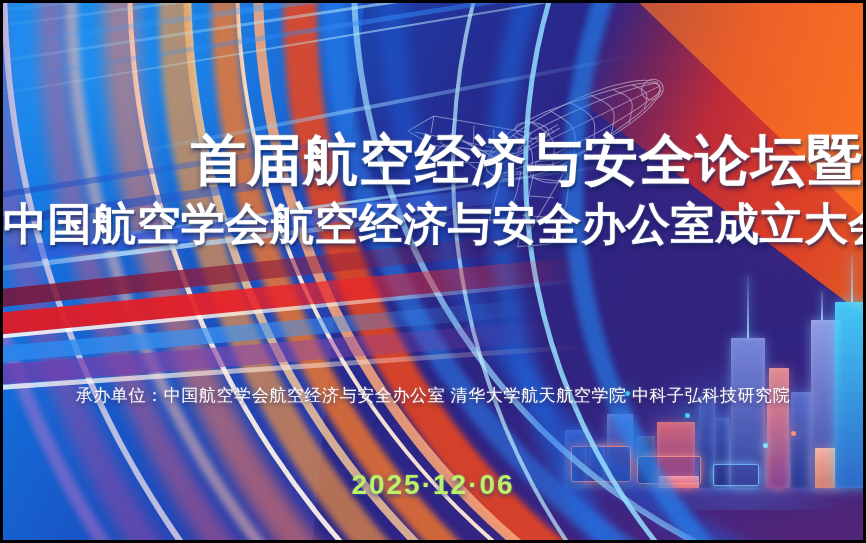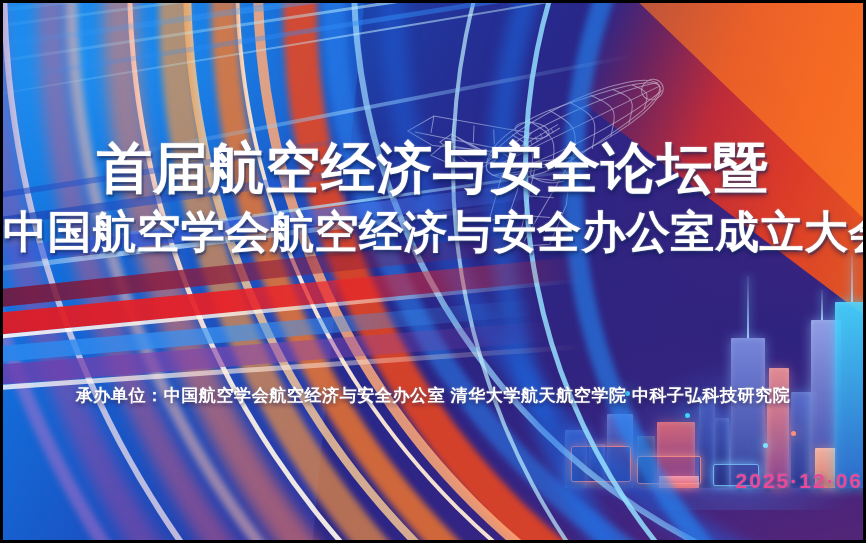--- a/index.html
+++ b/index.html
@@ -130,22 +130,22 @@
     width: 330px;
     height: 215px;
     opacity: 0.62;
   }
 
   
   .title-wrap {
     position: absolute;
     left: 0;
     right: 0;
-    top: 134px;
-    text-align: center;
+    top: 126px;
+    text-align: right;
     z-index: 40;
   }
   .title-line1 {
     font-size: 55px;
     line-height: 62px;
     font-weight: bold;
     color: #ffffff;
     letter-spacing: 1px;
     text-shadow:
       0 3px 5px rgba(0,20,70,0.55),
@@ -181,35 +181,35 @@
     font-weight: bold;
     color: #ffffff;
     letter-spacing: 1px;
     text-shadow: 0 2px 4px rgba(20,10,60,0.65), 0 0 3px rgba(255,255,255,0.35);
     white-space: nowrap;
   }
   .org-co {
     margin-top: 17px;
     font-size: 17px;
     line-height: 24px;
-    font-weight: bold;
+    font-weight: normal;
     color: #ffffff;
     letter-spacing: 0.6px;
     text-shadow: 0 2px 4px rgba(20,10,60,0.65), 0 0 3px rgba(255,255,255,0.35);
     white-space: nowrap;
   }
   .date-line {
     position: absolute;
     left: 0;
     right: 0;
     top: 466px;
-    text-align: right;
-    font-size: 21px;
+    text-align: center;
+    font-size: 28px;
     font-weight: bold;
-    color: #ec4899;
+    color: #bef264;
     letter-spacing: 2px;
     text-shadow: 0 2px 5px rgba(10,40,120,0.7), 0 0 3px rgba(255,255,255,0.4);
     z-index: 40;
   }
 </style>
 </head>
 <body>
 
 <div id="poster">
 

